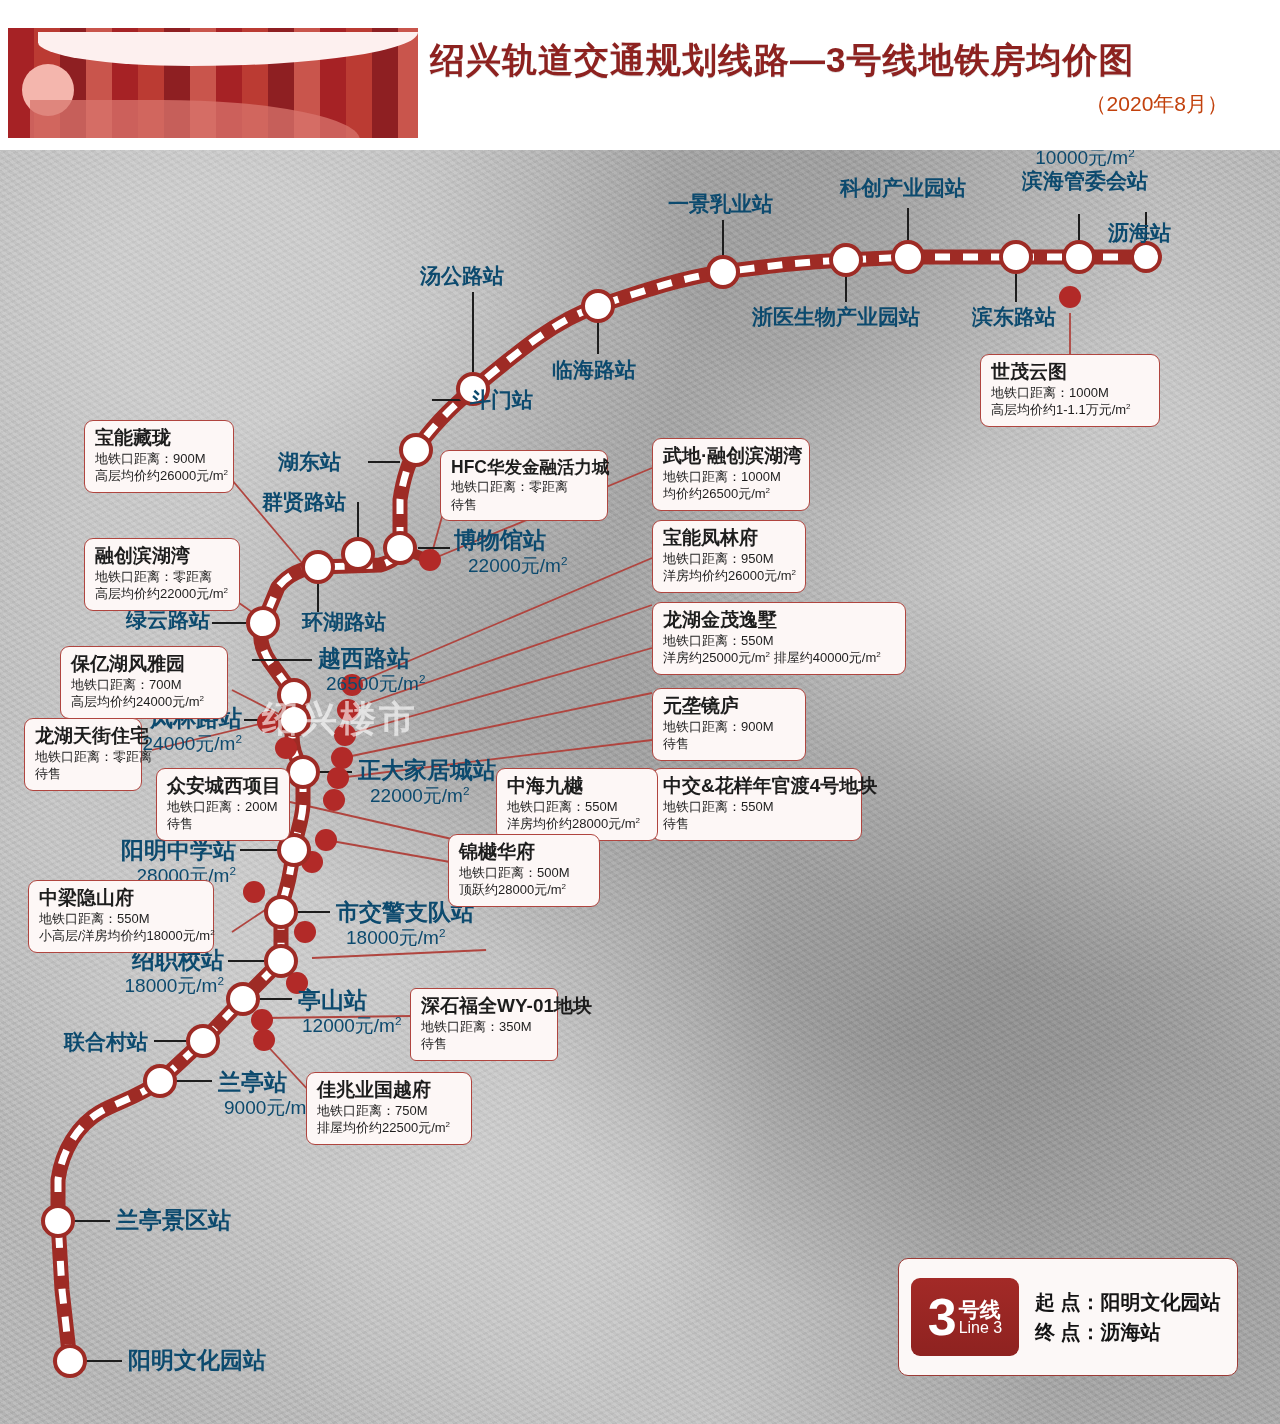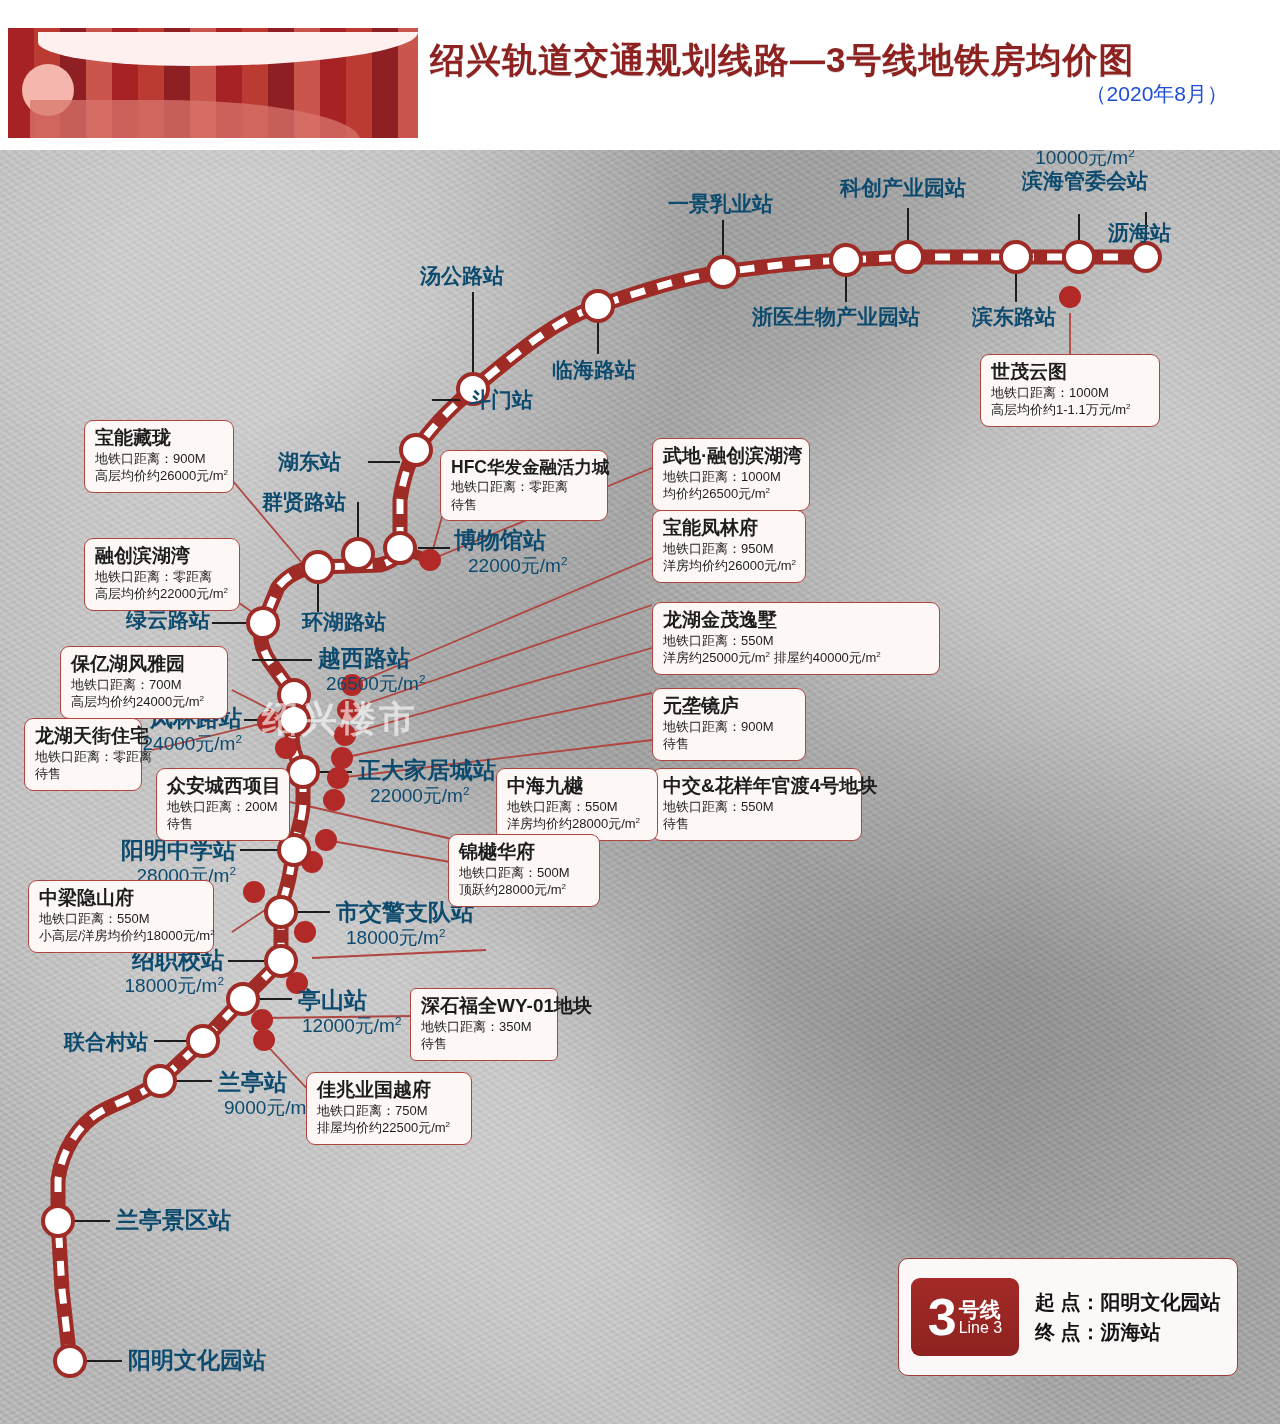--- a/index.html
+++ b/index.html
@@ -15,21 +15,21 @@
       #a92426;
     overflow:hidden;}
   #logo-swoosh{position:absolute;left:30px;top:4px;width:380px;height:34px;background:#fdf0ef;
     border-radius:0 0 60% 40%/0 0 100% 70%;}
   #logo-swoosh2{position:absolute;left:22px;top:72px;width:330px;height:40px;background:#d8766d;
     border-radius:0 60% 0 0/0 100% 0 0;opacity:.75;}
   #logo-dot{position:absolute;left:14px;top:36px;width:52px;height:52px;border-radius:50%;background:#f4b6ad;}
   #title-wrap{position:absolute;left:430px;top:40px;width:820px;text-align:left;}
   #map-title{font-size:35px;font-weight:bold;color:#8d2220;letter-spacing:1px;line-height:1.15;
     text-shadow:0 1px 0 rgba(0,0,0,.12);}
-  #map-subtitle{margin-top:0;text-align:right;font-size:21px;color:#1d4ed8;padding-right:22px;}
+  #map-subtitle{margin-top:10px;text-align:right;font-size:21px;color:#c2410c;padding-right:22px;}
 
   
   #map{position:absolute;left:0;top:150px;width:1280px;height:1274px;overflow:hidden;
     background:#bcbcbc;}
   #map-bg{position:absolute;inset:0;
     background-color:#b9b9b9;
     background-image:
       radial-gradient(circle at 18% 12%, rgba(255,255,255,.30) 0 8%, rgba(0,0,0,0) 30%),
       radial-gradient(circle at 62% 8%,  rgba(0,0,0,.12) 0 7%, rgba(0,0,0,0) 26%),
       radial-gradient(circle at 86% 30%, rgba(255,255,255,.24) 0 10%, rgba(0,0,0,0) 32%),
@@ -336,27 +336,27 @@
       <div class="c-line">地铁口距离：零距离</div>
       <div class="c-line">待售</div>
     </div>
 
     <div class="callout" style="left:652px;top:288px;width:158px;">
       <div class="c-title">武地·融创滨湖湾</div>
       <div class="c-line">地铁口距离：1000M</div>
       <div class="c-line">均价约26500元/m<sup>2</sup></div>
     </div>
 
-    <div class="callout" style="left:652px;top:360px;width:154px;">
+    <div class="callout" style="left:652px;top:370px;width:154px;">
       <div class="c-title">宝能凤林府</div>
       <div class="c-line">地铁口距离：950M</div>
       <div class="c-line">洋房均价约26000元/m<sup>2</sup></div>
     </div>
 
-    <div class="callout" style="left:652px;top:452px;width:288px;">
+    <div class="callout" style="left:652px;top:452px;width:254px;">
       <div class="c-title">龙湖金茂逸墅</div>
       <div class="c-line">地铁口距离：550M</div>
       <div class="c-line">洋房约25000元/m<sup>2</sup> 排屋约40000元/m<sup>2</sup></div>
     </div>
 
     <div class="callout" style="left:652px;top:538px;width:154px;">
       <div class="c-title">元垄镜庐</div>
       <div class="c-line">地铁口距离：900M</div>
       <div class="c-line">待售</div>
     </div>

